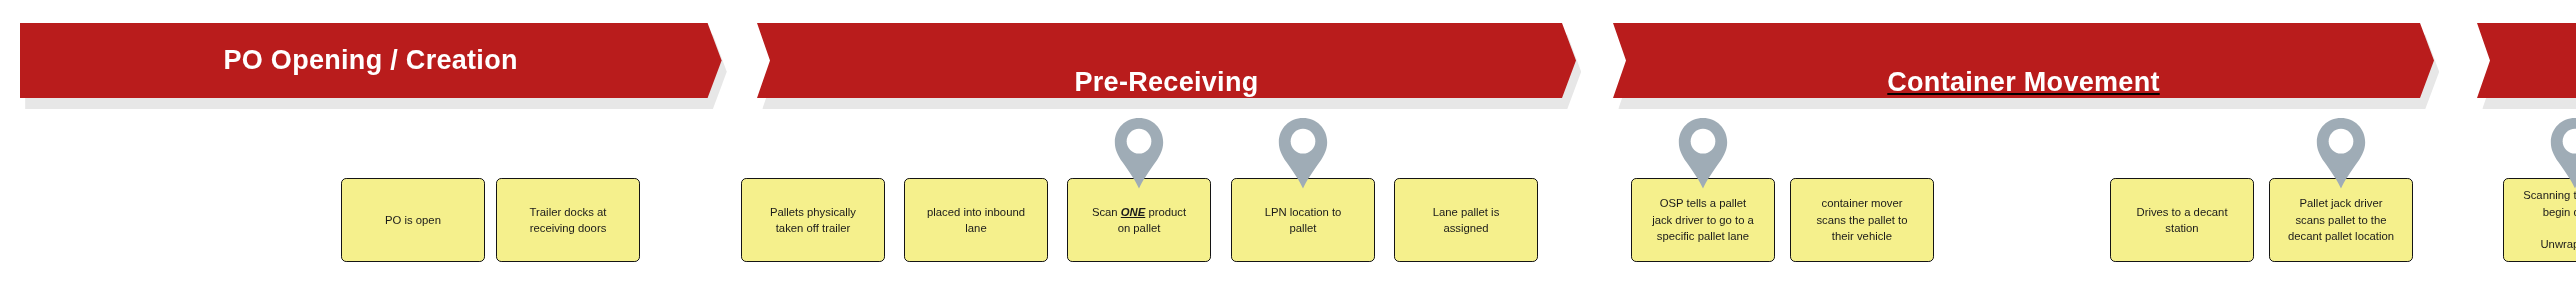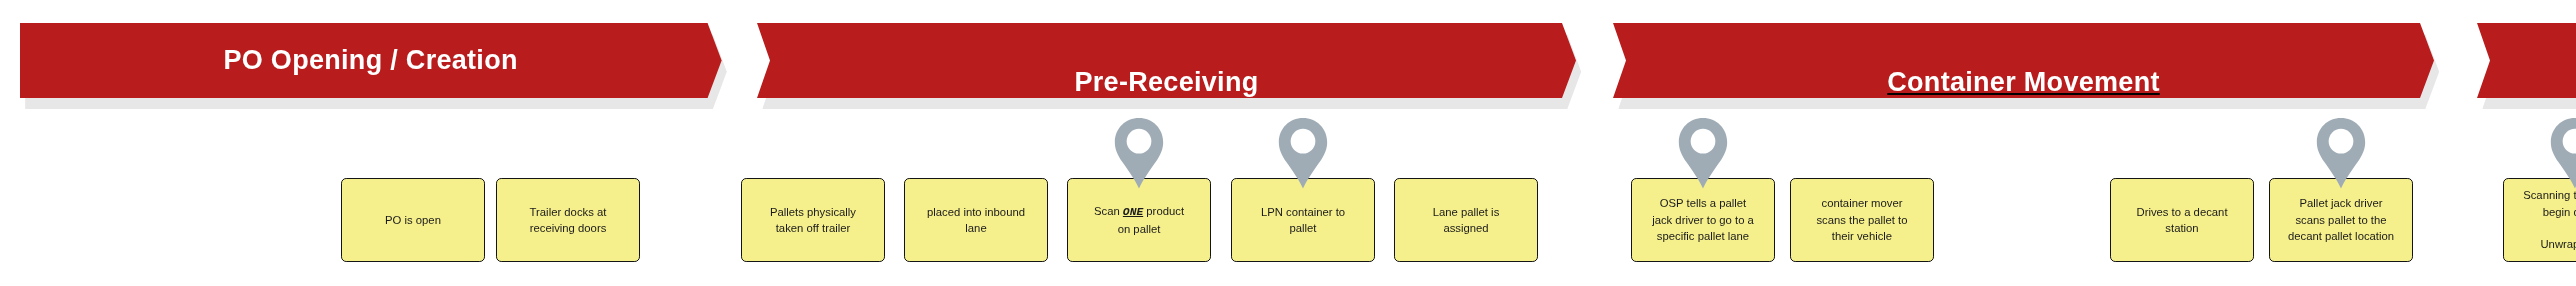--- a/index.html
+++ b/index.html
@@ -71,21 +71,20 @@
     white-space: pre-line;
     font-size: 11.3px;
     line-height: 1.45;
     color: #1a1a1a;
     padding: 2.1px 4.1px;
   }
   .emph {
     font-weight: 700;
     font-style: italic;
     text-decoration: underline;
-    font-family: Liberation Mono, monospace;
   }
 
   
   .pin {
     position: absolute;
     z-index: 4;
     pointer-events: none;
   }
   .pin-gray {
     width: 52px;
@@ -147,21 +146,21 @@
         <circle cx="50" cy="47" r="24" fill="#ffffff"></circle>
     </svg>
     <span class="note-text"><span>Scan </span><span class="emph">ONE</span><span> product
 on  pallet</span></span>
   </div>
   <div class="note" style="left:1231px">
     <svg class="pin pin-gray" viewBox="0 0 100 140">
       <use href="#pin-shape" fill="#9FACB6"></use>
         <circle cx="50" cy="47" r="24" fill="#ffffff"></circle>
     </svg>
-    <span class="note-text">LPN container to
+    <span class="note-text">LPN location to
 pallet</span>
   </div>
   <div class="note" style="left:1394px">
     <span class="note-text">Lane pallet is
 assigned</span>
   </div>
 
   <div class="note" style="left:1631px">
     <svg class="pin pin-gray" viewBox="0 0 100 140">
       <use href="#pin-shape" fill="#9FACB6"></use>

